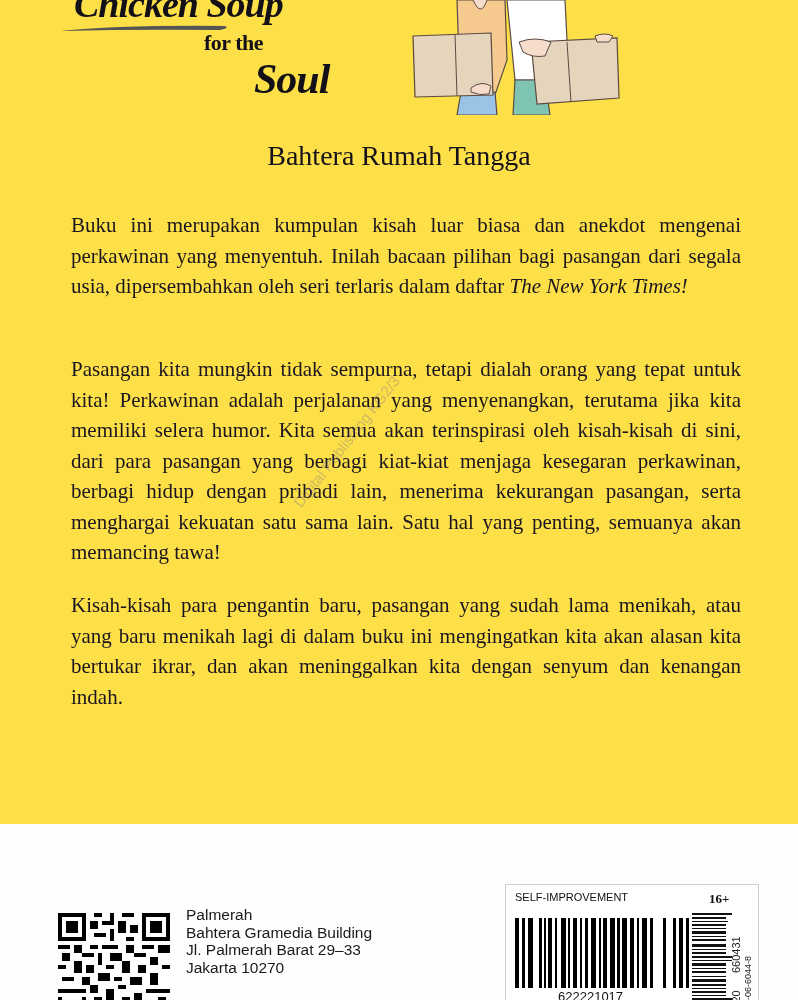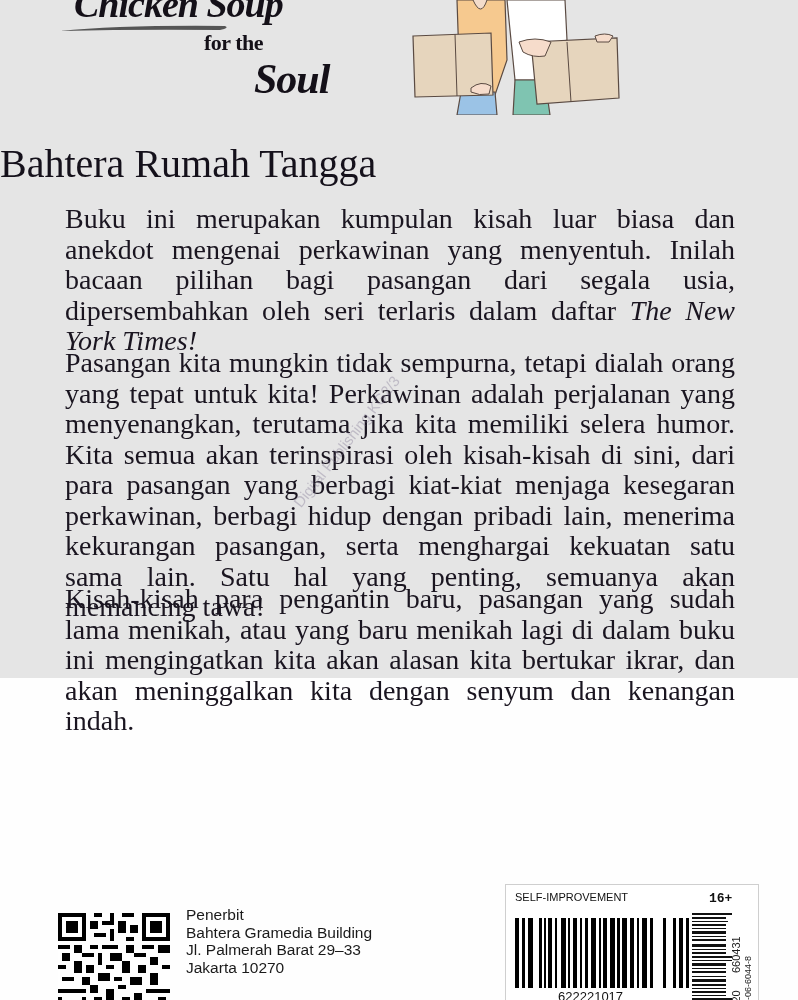--- a/index.html
+++ b/index.html
@@ -1,36 +1,36 @@
 <!DOCTYPE html>
 <html><head>
 <meta charset="utf-8">
 <style>
   html,body{margin:0;padding:0;}
   body{width:798px;height:1000px;overflow:hidden;background:#fefefe;position:relative;font-family:"Liberation Serif","DejaVu Serif",serif;color:#1a1520;}
-  .cover{position:absolute;left:0;top:0;width:798px;height:678px;background:#e5e5e5;}
+  .cover{position:absolute;left:0;top:0;width:798px;height:824px;background:#fde047;}
   .logo{position:absolute;left:58px;top:0;width:260px;height:70px;}
   .logo .top{position:absolute;left:16px;top:-18px;font-family:"Liberation Serif",serif;font-weight:bold;font-style:italic;font-size:38px;color:#141018;letter-spacing:-1px;white-space:nowrap;}
   .logo .swoosh{position:absolute;left:2px;top:24px;width:170px;height:8px;}
   .logo .ftt{position:absolute;left:146px;top:30px;font-family:"Liberation Serif",serif;font-size:22px;color:#141018;font-weight:bold;letter-spacing:-0.5px;white-space:nowrap;}
   .logo .soul{position:absolute;left:196px;top:16px;font-family:"Liberation Serif",serif;font-weight:bold;font-style:italic;font-size:42px;color:#141018;letter-spacing:-1px;white-space:nowrap;margin-top:39px;}
   .illus{position:absolute;left:395px;top:0;width:225px;height:115px;}
-  .title{position:absolute;left:0;top:140px;width:798px;text-align:left;font-size:40px;font-weight:normal;letter-spacing:0px;color:#15111b;margin:0;}
-  .body{position:absolute;left:63px;width:670px;font-size:28px;line-height:30.5px;text-align:justify;margin:2px;color:#1a1520;}
+  .title{position:absolute;left:0;top:140px;width:798px;text-align:center;font-size:28px;font-weight:normal;letter-spacing:0px;color:#15111b;margin:0;}
+  .body{position:absolute;left:63px;width:670px;font-size:21px;line-height:30.5px;text-align:justify;margin:8px;color:#1a1520;}
   .p1{top:202px;}
   .p2{top:346px;}
   .p3{top:582px;}
   .body i{font-style:italic;}
   .watermark{position:absolute;left:290px;top:500px;transform:rotate(-52deg);transform-origin:left top;font-family:"Liberation Sans",sans-serif;font-size:15px;color:rgba(120,110,140,0.35);white-space:nowrap;}
   .qr{position:absolute;left:58px;top:913px;width:112px;height:92px;}
   .publisher{position:absolute;left:186px;top:906px;font-family:"Liberation Sans","DejaVu Sans",sans-serif;font-size:15.5px;line-height:17.5px;color:#1a1a1a;}
   .publisher div{white-space:nowrap;}
   .barcode-box{position:absolute;left:505px;top:884px;width:252px;height:130px;border:1px solid #cfcfcf;background:#fff;}
   .cat{position:absolute;left:9px;top:6px;font-family:"Liberation Sans",sans-serif;font-size:11px;color:#111;letter-spacing:0px;}
-  .age{position:absolute;left:203px;top:6px;font-family:Liberation Mono, monospace;font-size:13px;font-weight:bold;color:#111;}
+  .age{position:absolute;left:203px;top:6px;font-family:Liberation Serif, serif;font-size:13px;font-weight:bold;color:#111;}
   .bars{position:absolute;left:7px;top:33px;width:180px;height:70px;}
   .bc-num{position:absolute;left:52px;top:104px;font-family:"Liberation Sans",sans-serif;font-size:13px;color:#111;}
   .isbn-bars{position:absolute;left:186px;top:28px;width:42px;height:90px;}
   .isbn-text{position:absolute;left:224px;top:30px;width:26px;height:95px;}
   .isbn-text span{position:absolute;font-family:"Liberation Sans",sans-serif;color:#222;white-space:nowrap;transform:rotate(-90deg);transform-origin:left top;}
 </style>
 </head>
 <body>
 
 <div class="cover">
@@ -134,21 +134,21 @@
       <rect x="22" y="19" width="6" height="1"></rect>
     <rect x="0" y="21" width="1" height="2"></rect>
       <rect x="6" y="21" width="1" height="2"></rect>
       <rect x="9" y="21" width="2" height="2"></rect>
       <rect x="16" y="21" width="2" height="2"></rect>
       <rect x="25" y="21" width="2" height="2"></rect>
   </g>
 </svg>
 
 <div class="publisher">
-  <div>Penerbit</div>
+  <div>Palmerah</div>
   <div>Bahtera Gramedia Building</div>
   <div>Jl. Palmerah Barat 29–33</div>
   <div>Jakarta 10270</div>
 </div>
 
 <div class="barcode-box">
   <span class="cat">SELF-IMPROVEMENT</span>
   <span class="age">16+</span>
   <svg class="bars" viewBox="0 0 180 70" preserveAspectRatio="none" shape-rendering="crispEdges">
     <g fill="#000">

